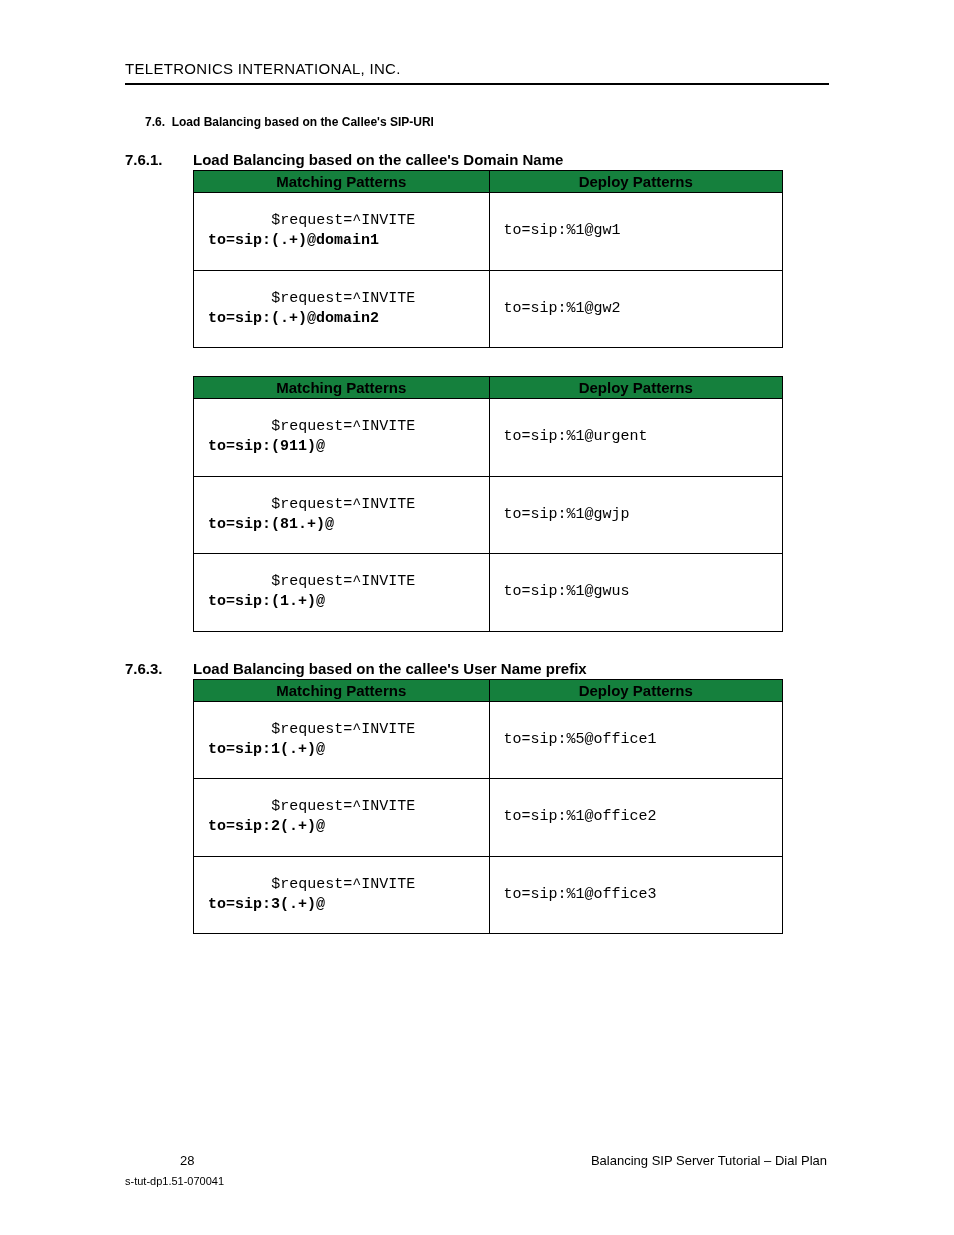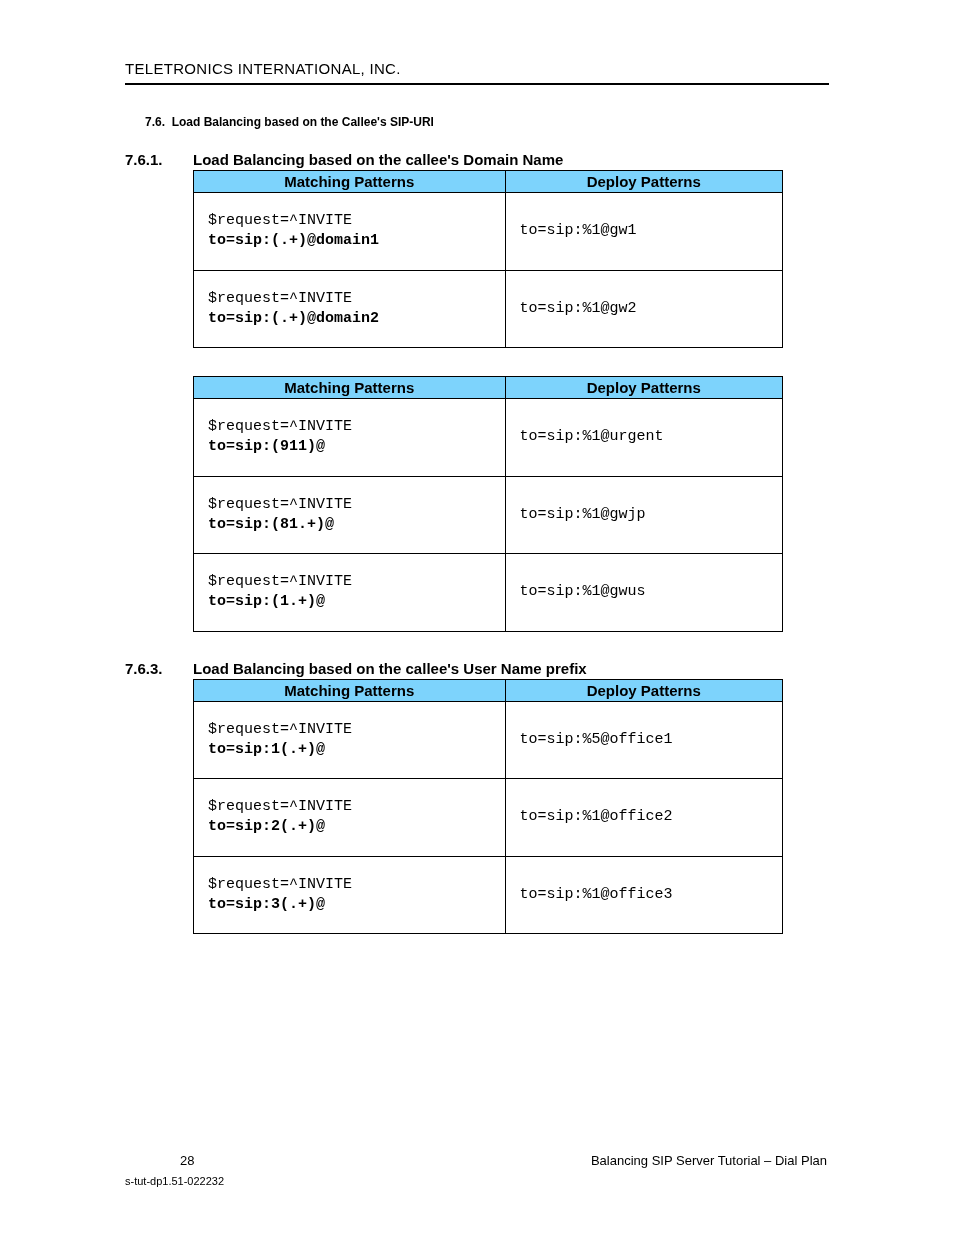--- a/index.html
+++ b/index.html
@@ -41,40 +41,41 @@
     display: inline-block;
     width: 68px;
   }
   table.patterns {
     border-collapse: collapse;
     margin-left: 68px;
     width: 590px;
     table-layout: fixed;
   }
   table.patterns th {
-    background: #7dd3fc;
+    background: #15803d;
     border: 1.5px solid #000;
     font-size: 15px;
     font-weight: bold;
-    padding: 2px 8px;
+    padding: 2px 0;
     text-align: center;
   }
   table.patterns th:first-child {
     width: 50%;
   }
   table.patterns td {
     border: 1.5px solid #000;
     font-family: "Courier New", monospace;
     font-size: 15px;
     padding: 18px 10px 18px 14px;
     vertical-align: middle;
     line-height: 1.35;
   }
   table.patterns td .line1 {
     display: block;
+    text-align: center;
   }
   table.patterns td .line2 {
     display: block;
     font-weight: bold;
   }
   .footer {
     position: absolute;
     bottom: 82px;
     left: 125px;
     right: 127px;
@@ -199,14 +200,14 @@
             </tr>
           </tbody>
         </table>
       </div>
     </div>
 </div>
 
 <div class="footer">
   <span class="pagenum">28</span>
   <span class="doc-title">Balancing SIP Server Tutorial – Dial Plan</span>
-  <span class="doc-id">s-tut-dp1.51-022232</span>
+  <span class="doc-id">s-tut-dp1.51-070041</span>
 </div>
 
 </body></html>

